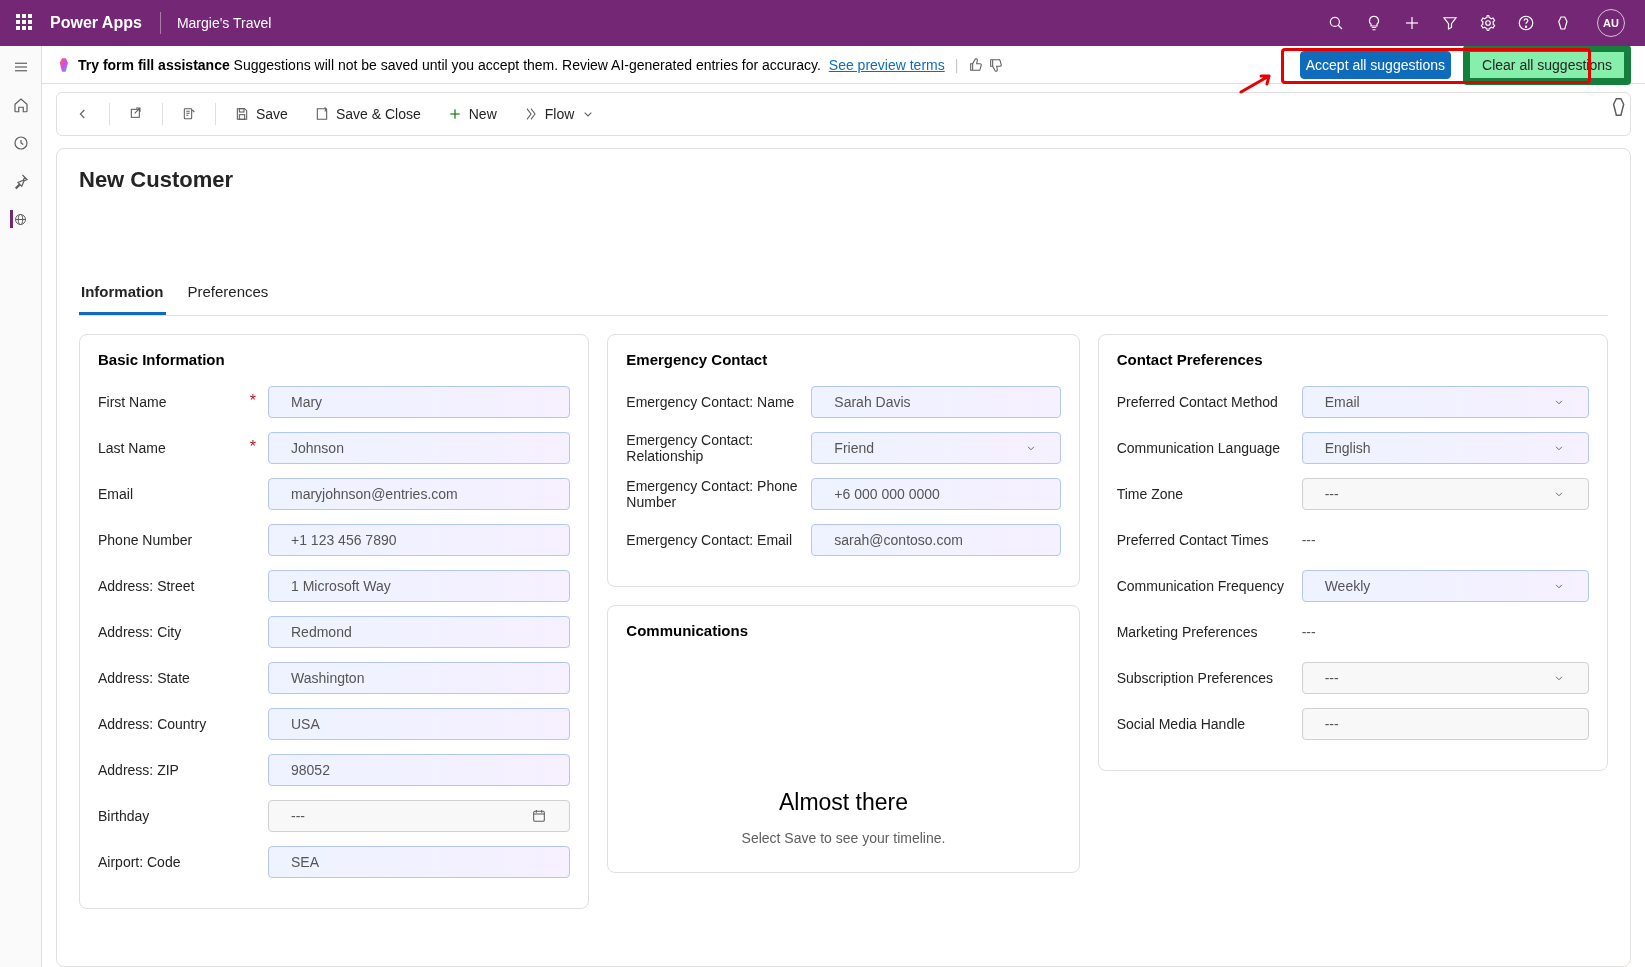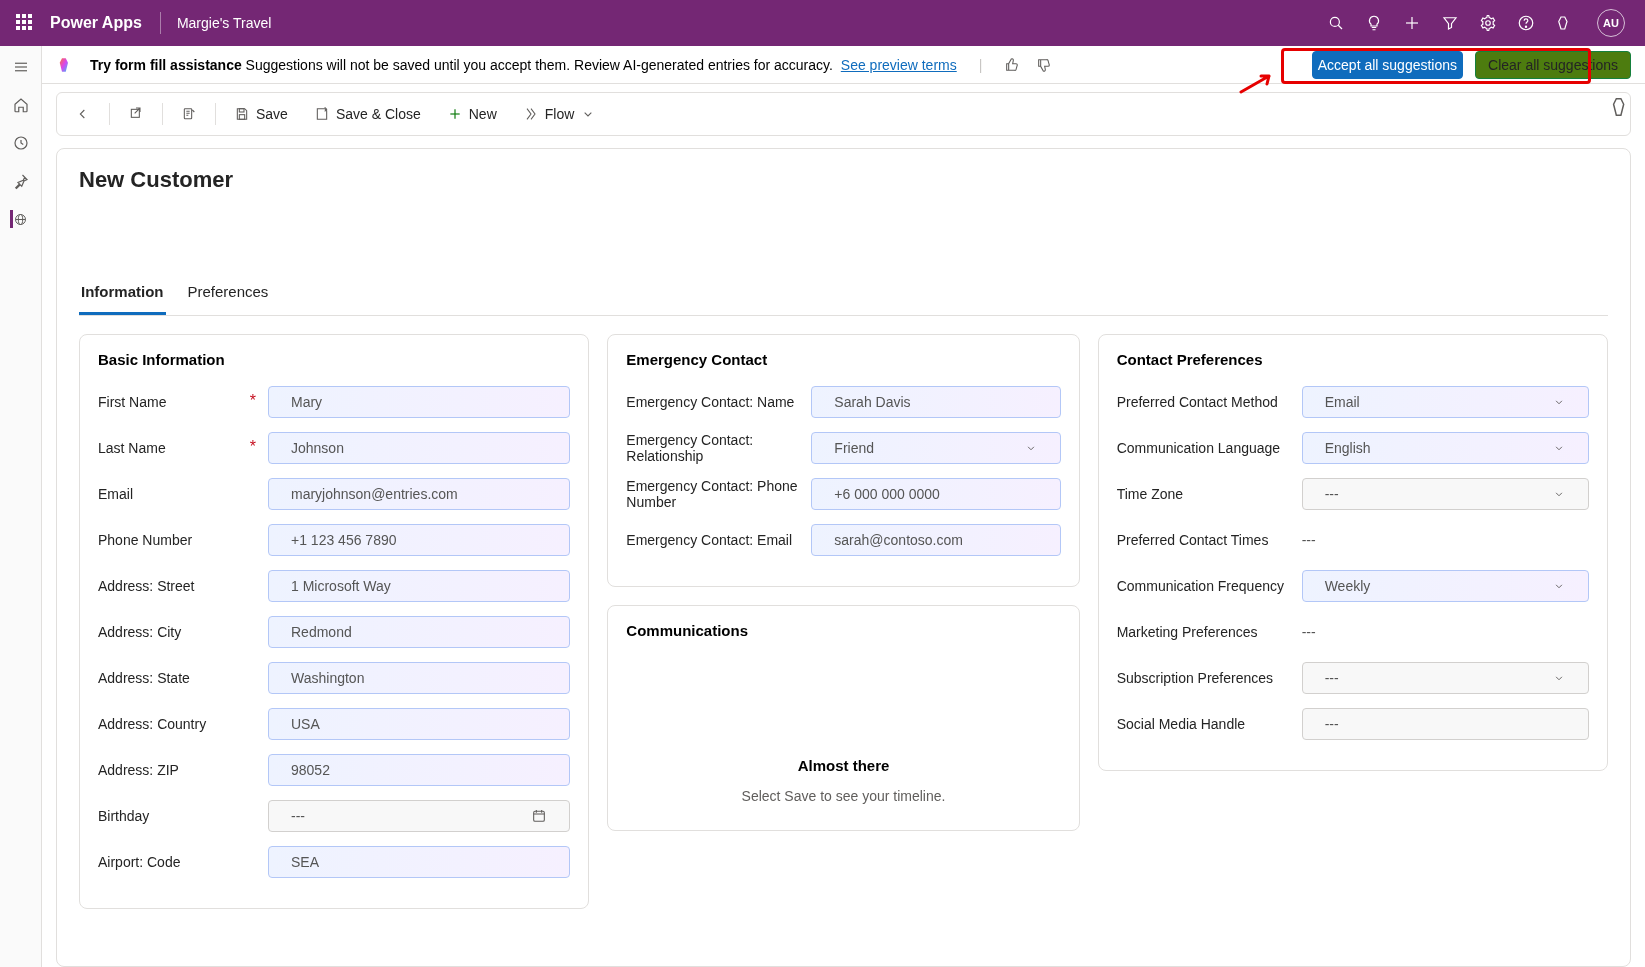--- a/index.html
+++ b/index.html
@@ -20,30 +20,30 @@
 
 
 .shell { display:flex; height: calc(100vh - 46px);}
 .leftrail { width:42px; min-width:42px; border-right:1px solid #e1dfdd; padding-top:12px; display:flex; flex-direction:column; align-items:center; gap:20px; background:#fafafa;}
 .railicon { width:18px;height:18px; color:#605e5c; cursor:pointer; display:flex;align-items:center;justify-content:center;}
 .railicon.active { border-left:3px solid #742774; padding-left:0; margin-left:-3px;}
 
 .main { flex:1; display:flex; flex-direction:column; overflow:hidden; position:relative;}
 
 
-.notibar { height:38px; border-bottom:1px solid #e1dfdd; display:flex; align-items:center; padding: 0 14px; font-size:14px; gap:16px; position:relative;}
+.notibar { height:38px; border-bottom:1px solid #e1dfdd; display:flex; align-items:center; padding: 0 14px; font-size:14px; gap:4px; position:relative;}
 .copilot-icon { width:18px; height:18px; }
 .noti-text b { font-weight:600; }
 .preview-link { color:#0f6cbd; text-decoration:underline; cursor:pointer; margin-left:4px;}
 .divider-small { color:#c8c6c4; margin: 0 6px;}
 .thumb { width:16px;height:16px; stroke:#605e5c; fill:none; cursor:pointer;}
 .thumb-down{ transform: scaleY(-1);}
 .noti-actions { margin-left:auto; display:flex; gap:12px; align-items:center;}
 .btn-primary { background:#0f6cbd; color:#fff; border:1px solid #0f6cbd; padding:5px 5px; border-radius:4px; font-size:14px; cursor:pointer;}
-.btn-secondary { background:#4d7c0f; color:#242424; border:1px solid #15803d; padding:5px 12px; border-radius:4px; font-size:14px; cursor:pointer;}
+.btn-secondary { background:#86efac; color:#242424; border:7px solid #15803d; padding:5px 12px; border-radius:4px; font-size:14px; cursor:pointer;}
 .red-highlight { position:absolute; border:3px solid #e60000; border-radius:4px; right:54px; top:2px; height:36px; width:310px; pointer-events:none;}
 .red-arrow { position:absolute; right:370px; top:26px; pointer-events:none;}
 .copilot-float { position:absolute; right:14px; top:50px; width:22px;height:22px; cursor:pointer;}
 
 
 .cmdbar { height:44px; border:1px solid #e1dfdd; margin:8px 14px 0 14px; border-radius:6px; display:flex; align-items:center; gap:6px; padding: 0 8px;}
 .cmd-item { display:flex; align-items:center; gap:6px; padding:6px 10px; font-size:14px; color:#242424; cursor:pointer; border-radius:4px;}
 .cmd-sep { width:1px; height:22px; background:#e1dfdd; margin:0 2px;}
 .ic { width:16px;height:16px; display:inline-flex; align-items:center; justify-content:center;}
 .ic svg{ width:16px;height:16px;}
@@ -60,21 +60,21 @@
 .section-title { font-size:15px; font-weight:600; margin-bottom:18px;}
 .field-row { display:flex; align-items:center; margin-bottom:14px; gap:10px; min-height:32px;}
 .field-label { width:160px; font-size:14px; color:#242424; flex-shrink:0; position:relative;}
 .req { color:#c50f1f; font-size:16px; position:absolute; right:2px; top:-2px;}
 .field-input { flex:1; height:32px; border:1px solid #b3c7f7; background:linear-gradient(90deg,#eef3ff,#f6f0ff); border-radius:4px; padding:0 22px; font-size:14px; color:#555; display:flex; align-items:center; justify-content:space-between;}
 .field-input.gray { border-color:#d2d0ce; background:#f8f8f8;}
 .field-input.plain { border:none; background:transparent; color:#555; padding:0;}
 .chev { width:14px;height:14px; }
 .cal-ic { width:16px; height:16px;}
 .almost { text-align:center; padding:100px 0 10px 0;}
-.almost h3 { font-size:15px; font-weight:700; margin-bottom:14px;}
+.almost h3 { font-size:23px; font-weight:400; margin-bottom:14px;margin-top:32px;}
 .almost p { font-size:14px; color:#605e5c;}
 </style>
 </head>
 <body>
 
 <div class="header">
   <div class="waffle">
     <span></span>
       <span></span>
       <span></span>

